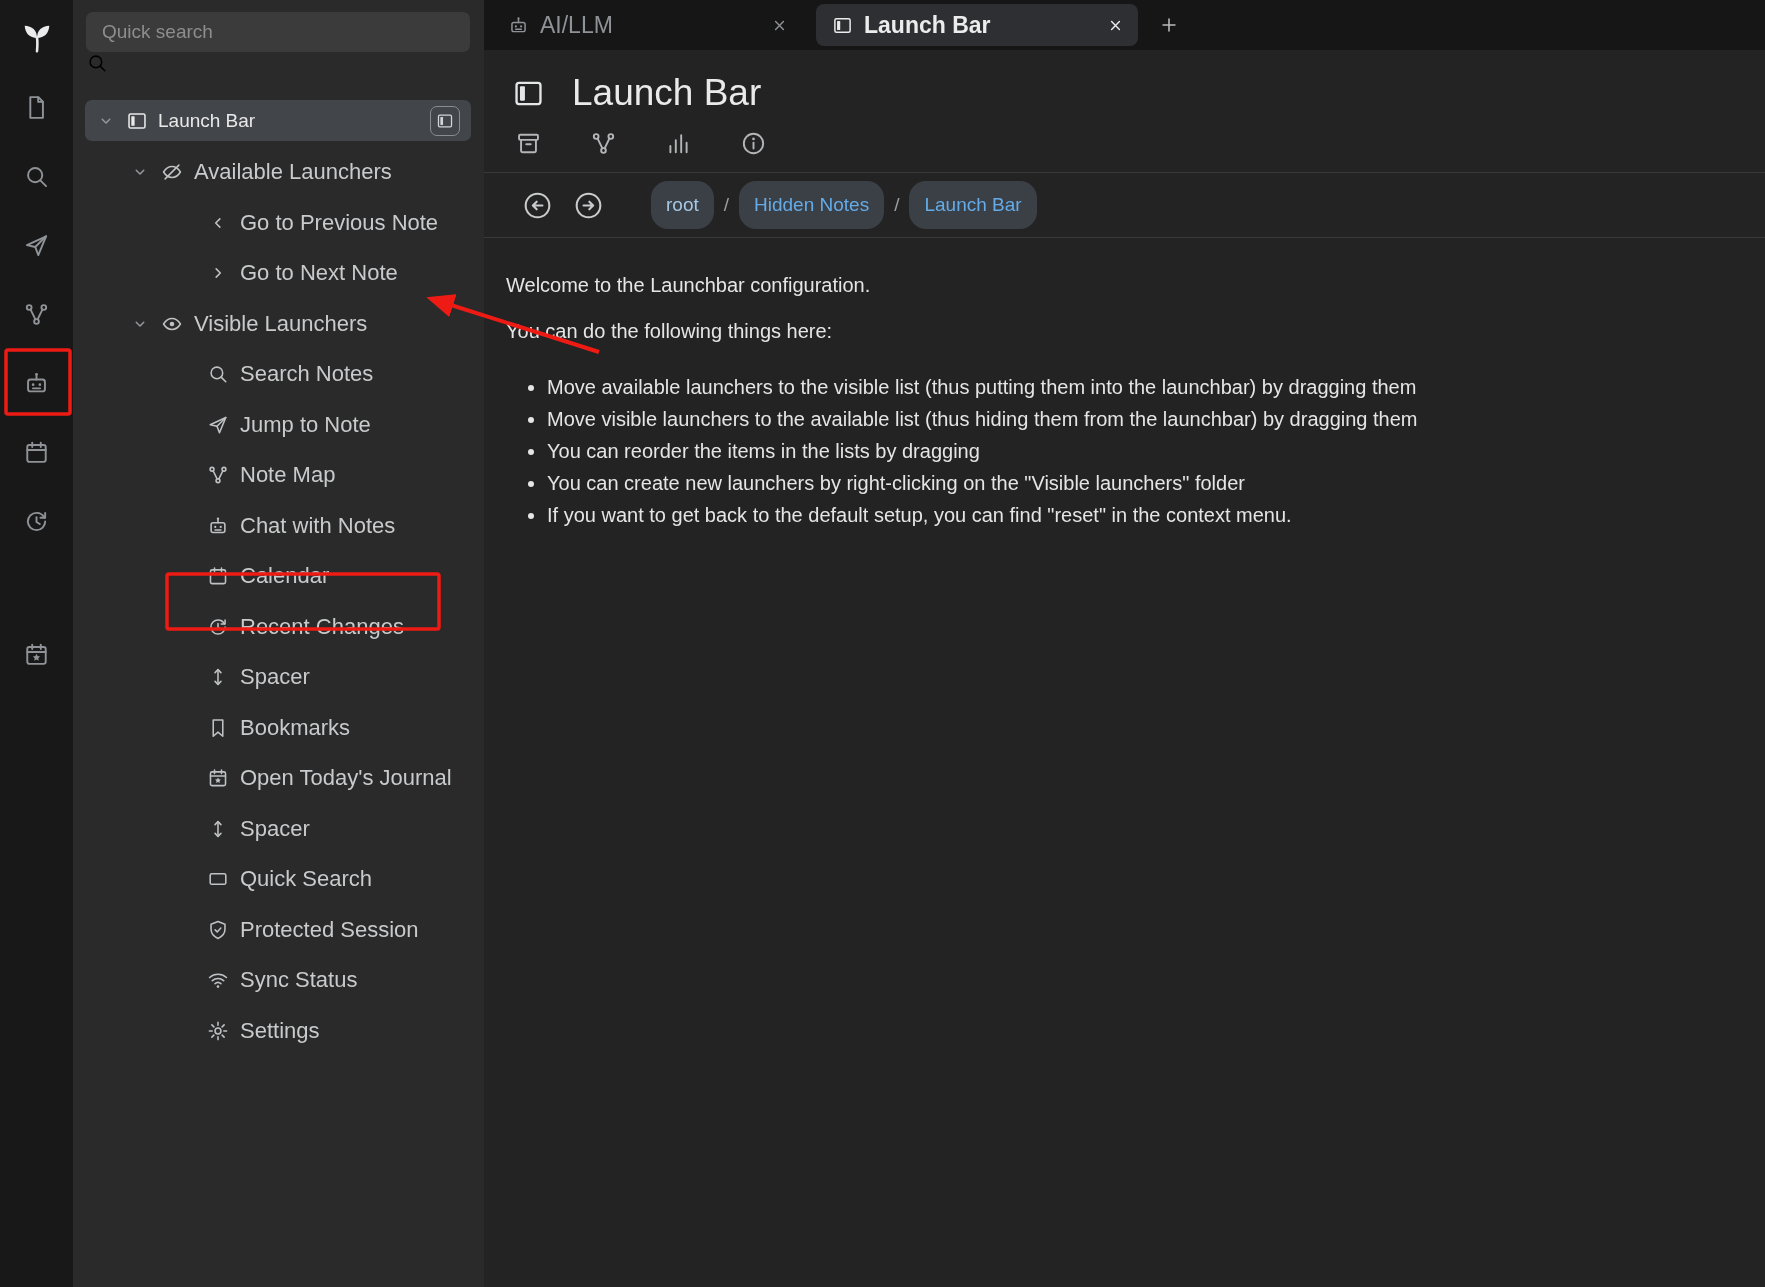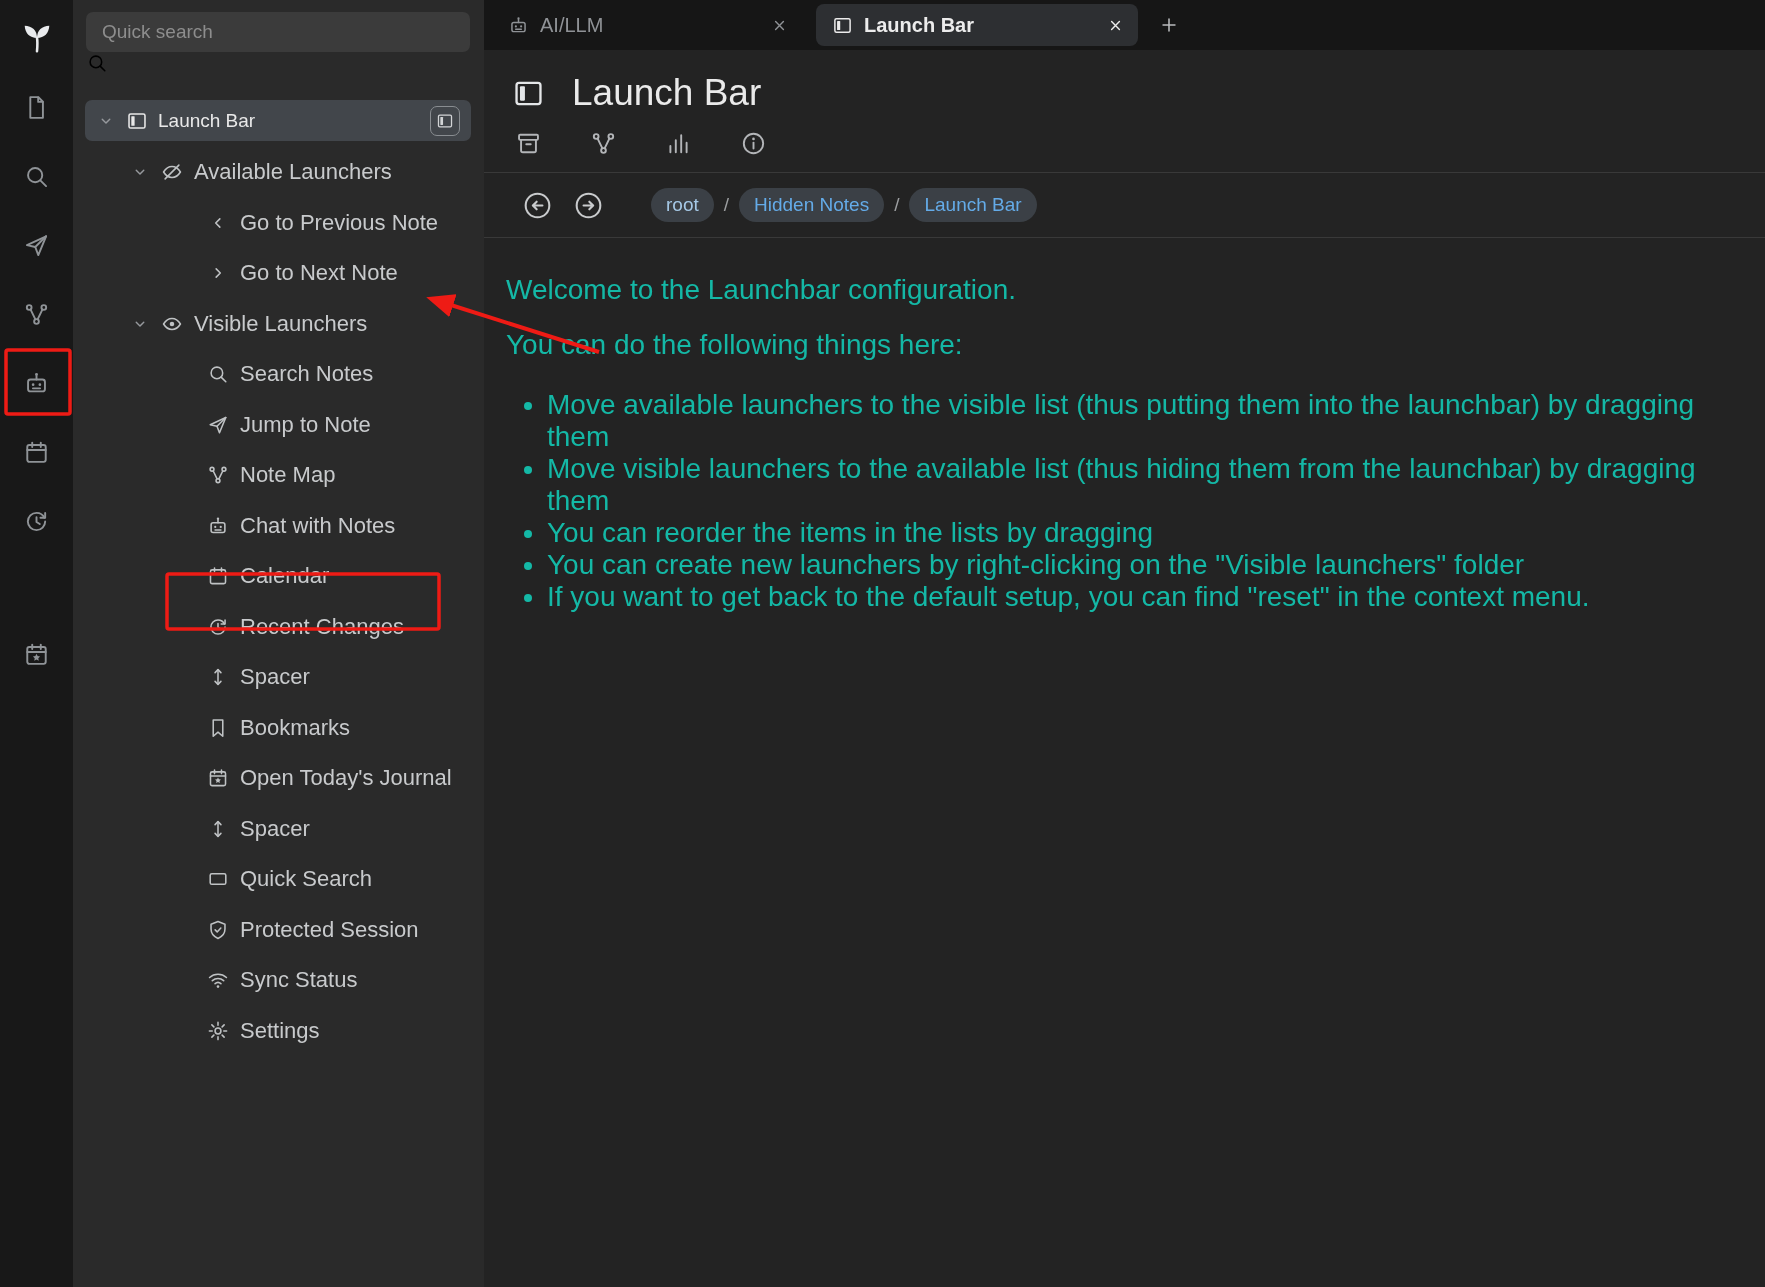--- a/index.html
+++ b/index.html
@@ -32,44 +32,44 @@
 .tree-row{height:50.5px;display:flex;align-items:center;gap:11px;color:#c8cacc;font-size:22px;cursor:pointer;white-space:nowrap;overflow:hidden}
 .tree-row.depth-1{padding-left:57px}
 .tree-row.depth-2{padding-left:134px}
 .tree-row .icon{color:#bfc2c4}
 .icon.chev{color:#96999d}
 .icon.chev svg{width:20px;height:20px}
 
 
 #main-pane{flex:1;min-width:0;display:flex;flex-direction:column;background:#232323}
 #tab-bar{height:50px;flex-shrink:0;background:#161616;display:flex;align-items:center}
-.tab{display:flex;align-items:center;gap:11px;height:42px;font-size:20px;color:#8f9296;padding:0 14px 0 24px;cursor:pointer}
+.tab{display:flex;align-items:center;gap:11px;height:42px;font-size:23px;color:#8f9296;padding:0 14px 0 24px;cursor:pointer}
 .tab.inactive{width:318px}
 .tab.active{width:322px;margin-left:14px;background:#2d2f32;border-radius:8px;color:#ececec;padding-left:16px}
 .tab.active .tab-label{font-weight:700}
 .tab .tab-icon svg{width:21px;height:21px}
 .tab-close{margin-left:auto;display:flex;color:inherit}
 .tab-close svg{width:17px;height:17px;stroke-width:2}
 .tab-plus{margin-left:20px;color:#b9bbbd;display:flex}
 .tab-plus svg{width:22px;height:22px}
 
 .title-row{display:flex;align-items:center;gap:27px;padding:22px 0 0 28px;color:#e4e6e8}
 .title-row .icon svg{width:33px;height:33px}
 #note-title{font-size:37px;font-weight:400;color:#eaeaea}
 .ribbon-row{display:flex;align-items:center;gap:48px;padding:16px 0 15px 31px;border-bottom:1px solid #393939;color:#b3b5b8}
 .ribbon-btn{display:flex;color:inherit}
 .ribbon-btn svg{width:27px;height:27px}
 .nav-row{height:65px;flex-shrink:0;display:flex;align-items:center;padding-left:37px;border-bottom:1px solid #393939}
 .nav-btn{display:flex;color:#c9cbcd;margin-right:18px}
 .nav-btn svg{width:33px;height:33px;stroke-width:1.5}
 #breadcrumb{display:flex;align-items:center;margin-left:28px}
-.crumb{background:#3b4046;border-radius:17px;height:34px;display:flex;align-items:center;padding:0 15px;font-size:19px;color:var(--link-blue);cursor:pointer}
+.crumb{background:#3b4046;border-radius:17px;height:48px;display:flex;align-items:center;padding:0 15px;font-size:19px;color:var(--link-blue);cursor:pointer}
 .crumb.root{color:#a5c8e6}
 .crumb-sep{color:#9c9ea0;margin:0 10px;font-size:19px}
-.note-content{padding:36px 40px 0 22px;color:#14b8a6;font-size:28px}
+.note-content{padding:36px 40px 0 22px;color:#e5e5e5;font-size:20px}
 .note-content p{margin:0 0 23px}
 #bullet-list{margin:28px 0 5px;padding-left:41px;list-style:disc}
 #bullet-list li{line-height:32px}
 
 
 #annotations{position:absolute;inset:0;width:100%;height:100%;pointer-events:none;z-index:60}
 .ann{stroke:var(--accent-red);fill:none}
 .ann-rect{stroke-width:3.5}
 .ann-line{stroke-width:4}
 #arrowhead-poly{fill:var(--accent-red)}

